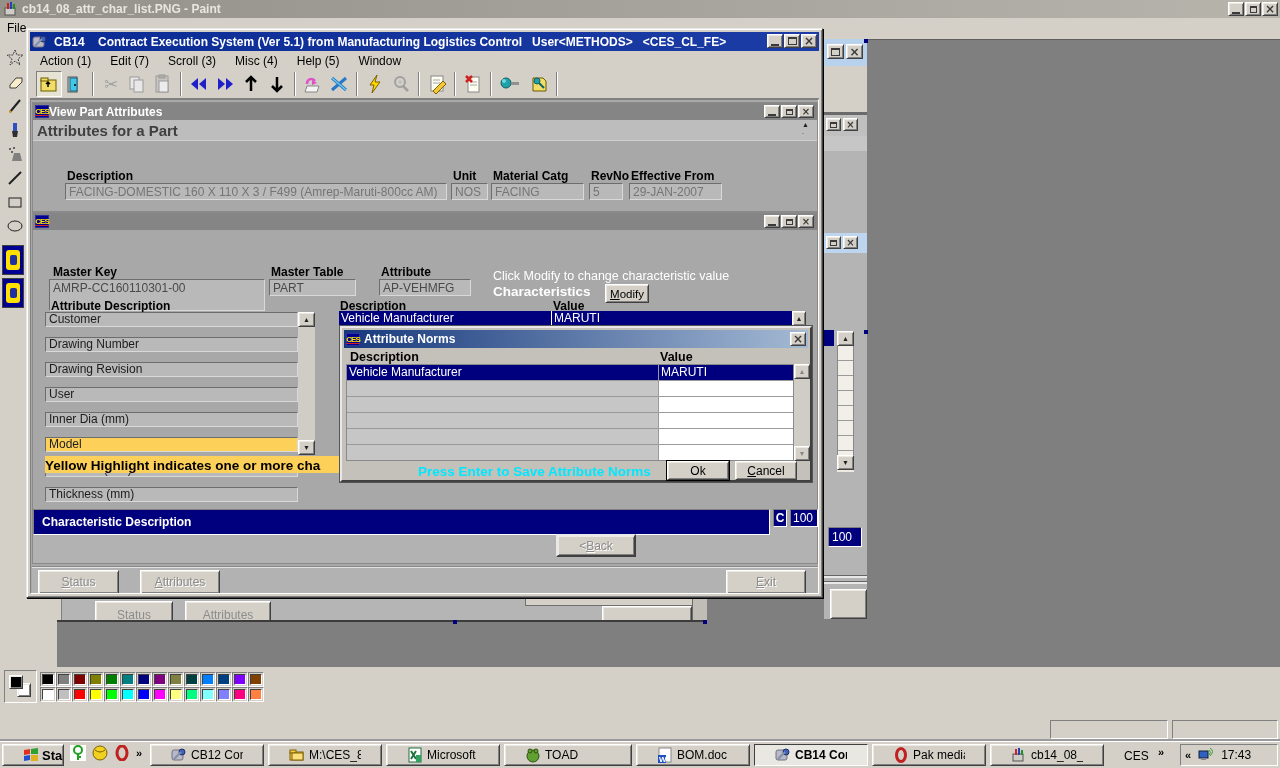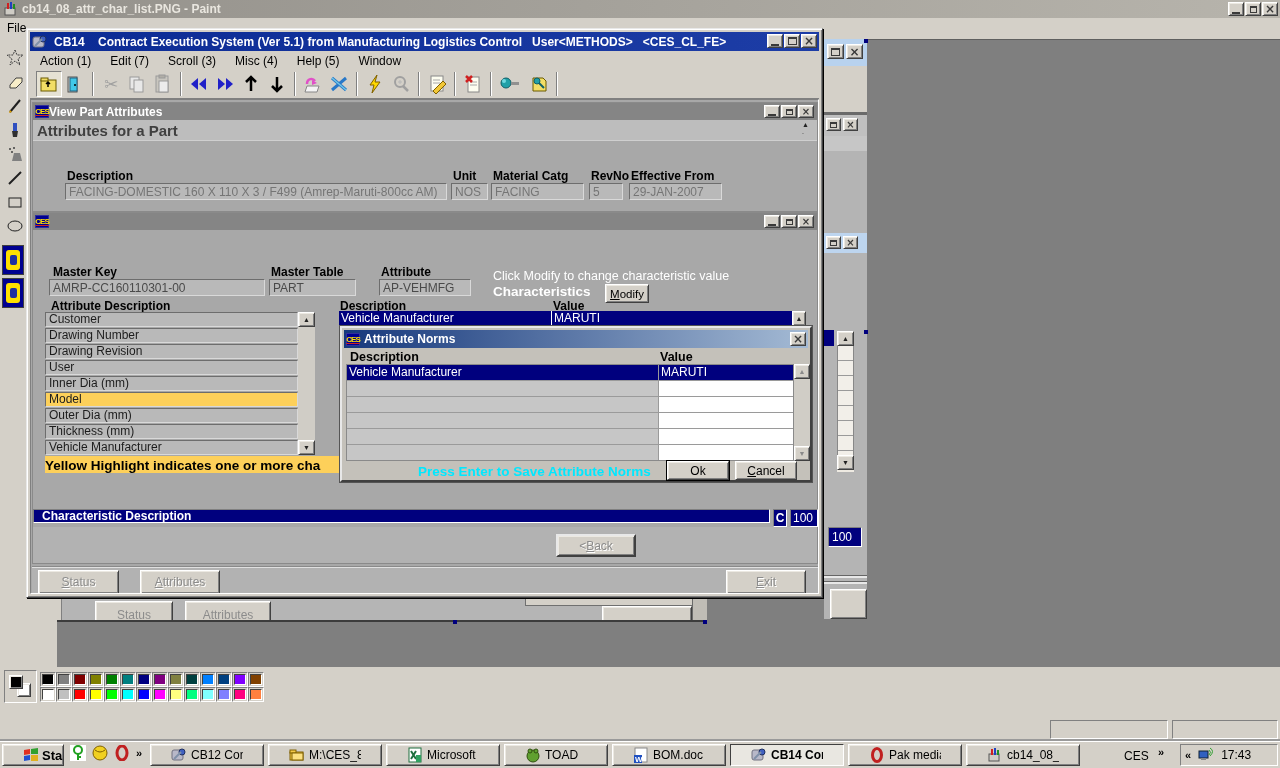--- a/index.html
+++ b/index.html
@@ -13,21 +13,21 @@
   .lbl { font-weight:bold; font-size:12px; color:#000; white-space:nowrap; }
   .cap-btn { width:16px; height:14px; background:#d4d0c8; border:1px solid; border-color:#ffffff #404040 #404040 #ffffff; box-shadow: inset 1px 1px 0 #ece9e2, inset -1px -1px 0 #808080; display:flex; align-items:center; justify-content:center; }
   .glyph-min { width:8px; height:2px; background:#3a3a3a; margin-top:7px; }
   .glyph-max { width:9px; height:8px; border:1px solid #3a3a3a; border-top:2px solid #3a3a3a; }
   .glyph-x { color:#3a3a3a; font-weight:bold; font-size:12px; line-height:10px; font-family:"DejaVu Sans",sans-serif; }
   .tbar-sep { width:2px; height:24px; border-left:1px solid #808080; border-right:1px solid #ffffff; margin:0 4px; }
   .tool { width:26px; height:26px; display:flex; align-items:center; justify-content:center; }
   .ptool { width:25px; height:24px; display:flex; align-items:center; justify-content:center; }
   .navy { background:#00007e; }
   .ces-ico { width:14px; height:13px; background:#000090; color:#ffe000; font-size:8px; font-weight:bold; display:flex; align-items:center; justify-content:center; letter-spacing:-1px; border:1px solid #30309a; text-decoration:underline; text-decoration-color:#d02020; }
-  .listrow { height:15px; background:#b9b9b9; border:1px solid; border-color:#6d6d6d #d9d9d9 #d9d9d9 #6d6d6d; color:#1c1c1c; font-size:12px; padding:0 3px; margin-bottom:1px; overflow:hidden; white-space:nowrap; line-height:13px; }
+  .listrow { height:15px; background:#b9b9b9; border:1px solid; border-color:#6d6d6d #d9d9d9 #d9d9d9 #6d6d6d; color:#1c1c1c; font-size:12px; padding:0 3px; margin-bottom:10px; overflow:hidden; white-space:nowrap; line-height:13px; }
   .sb-btn { width:15px; height:15px; background:#d4d0c8; border:1px solid; border-color:#ffffff #404040 #404040 #ffffff; box-shadow: inset 1px 1px 0 #ece9e2, inset -1px -1px 0 #808080; display:flex; align-items:center; justify-content:center; font-size:7px; color:#222; }
   .sb-btn.dis { color:#8a8a8a; }
   .btn { background:#d4d0c8; border:1px solid; border-color:#ffffff #404040 #404040 #ffffff; box-shadow: inset 1px 1px 0 #ece9e2, inset -1px -1px 0 #808080; font-size:12px; color:#000; display:flex; align-items:center; justify-content:center; }
   .btn.dis { color:#8c8c8c; text-shadow:1px 1px 0 #ffffff; }
   u { text-decoration:underline; }
   .tb-btn { height:22px; background:#d4d0c8; border:1px solid; border-color:#ffffff #404040 #404040 #ffffff; box-shadow: inset 1px 1px 0 #ece9e2, inset -1px -1px 0 #808080; display:flex; align-items:center; font-size:12px; padding:0 20px; gap:4px; overflow:hidden; white-space:nowrap; }
   .tb-btn.active { background:#e9e7e1; border-color:#404040 #ffffff #ffffff #404040; box-shadow:none; font-weight:bold; }
   .icon16 { width:16px; height:16px; flex:0 0 16px; }
   .swatch { width:16px; height:15px; background:#d4d0c8; border:1px solid; border-color:#808080 #ffffff #ffffff #808080; padding:1px; }
   .swatch > div { width:100%; height:100%; border:1px solid; border-color:#404040 #ffffff #ffffff #404040; }
@@ -379,21 +379,21 @@
           <div class="cap-btn" style="height:13px;">
               <div class="glyph-max" style="width:7px;height:6px;"></div>
             </div>
           <div class="cap-btn" style="height:13px;">
               <span class="glyph-x" style="font-size:10px;">×</span>
             </div>
         </div>
       </div>
       <div class="abs" style="left:0;top:314px;width:784px;height:36px;background:#b2b2b2;"></div>
       <span class="lbl abs" style="left:20px;top:52px;">Master Key</span>
-      <div class="fld abs" style="left:16px;top:66px;width:216px;height:17px;color:#4a4a4a;"><span>AMRP-CC160110301-00</span></div>
+      <div class="fld abs" style="left:16px;top:66px;width:216px;height:32px;color:#4a4a4a;"><span>AMRP-CC160110301-00</span></div>
       <span class="lbl abs" style="left:238px;top:52px;">Master Table</span>
       <div class="fld abs" style="left:236px;top:66px;width:87px;height:17px;color:#4a4a4a;"><span>PART</span></div>
       <span class="lbl abs" style="left:348px;top:52px;">Attribute</span>
       <div class="fld abs" style="left:346px;top:66px;width:92px;height:17px;color:#4a4a4a;"><span>AP-VEHMFG</span></div>
       <span class="abs" style="left:460px;top:56px;font-size:12.5px;color:#ffffff;">Click Modify to change characteristic value</span>
       <span class="abs" style="left:460px;top:71px;font-size:13.5px;font-weight:bold;color:#ffffff;">Characteristics</span>
       <button class="btn abs" style="left:572px;top:71px;width:44px;height:19px;font-size:11.5px;"><u>M</u>odify</button>
       <span class="lbl abs" style="left:18px;top:86px;">Attribute Description</span>
       <div class="abs" id="attr-list" style="left:12px;top:99px;width:253px;">
           <div class="listrow">Customer</div>
@@ -413,21 +413,21 @@
       <span class="lbl abs" style="left:307px;top:86px;">Description</span>
       <span class="lbl abs" style="left:520px;top:86px;">Value</span>
       <div class="abs navy" style="left:306px;top:98px;width:453px;height:15px;color:#fff;font-size:12px;display:flex;">
         <span style="width:213px;border-right:1px solid #fff;padding-left:2px;overflow:hidden;">Vehicle Manufacturer</span>
         <span style="padding-left:2px;">MARUTI</span>
       </div>
       <div class="sb-btn abs" style="left:759px;top:98px;width:14px;height:15px;">▲</div>
       <div class="abs" style="left:12px;top:243px;width:294px;height:17px;background:#fdd05a;overflow:hidden;white-space:nowrap;">
         <span style="font-weight:bold;font-size:13.5px;color:#000;">Yellow Highlight indicates one or more cha</span>
       </div>
-      <div class="abs navy sunk" style="left:0px;top:296px;width:737px;height:14px;display:flex;align-items:center;">
+      <div class="abs navy sunk" style="left:0px;top:296px;width:737px;height:26px;display:flex;align-items:center;">
         <span style="margin-left:8px;font-weight:bold;font-size:12px;color:#fff;">Characteristic Description</span>
       </div>
       <div class="abs navy sunk" style="left:740px;top:296px;width:14px;height:18px;color:#fff;font-weight:bold;font-size:12px;display:flex;align-items:center;justify-content:center;">
         <span>C</span>
       </div>
       <div class="abs navy sunk" style="left:757px;top:296px;width:28px;height:18px;color:#fff;font-size:12px;display:flex;align-items:center;padding-left:2px;">
         <span>100</span>
       </div>
       <button class="btn raised2 dis abs" style="left:523px;top:321px;width:80px;height:23px;border:2px solid;border-color:#e8e8e8 #404040 #404040 #e8e8e8;">&lt;<u>B</u>ack</button>
     </div>
@@ -623,21 +623,21 @@
         <span style="overflow: hidden; white-space: nowrap;">M:\CES_8_Docu...</span>
       </button>
       <button class="tb-btn" style="width: 114px;">
         <svg viewBox="0 0 16 16" class="icon16">
           <rect x="2" y="1" width="12" height="14" fill="#fff" stroke="#207040"></rect>
           <path d="M4,4 L9,12 M9,4 L4,12" stroke="#207040" stroke-width="2"></path>
           <rect x="9" y="8" width="5" height="7" fill="#30a060"></rect>
         </svg>
         <span style="overflow: hidden; white-space: nowrap;">Microsoft Excel - ...</span>
       </button>
-      <button class="tb-btn" style="width: 104px;">
+      <button class="tb-btn" style="width: 128px;">
         <svg viewBox="0 0 16 16" class="icon16">
           <circle cx="8" cy="9" r="6" fill="#60a030" stroke="#305010"></circle>
           <circle cx="5" cy="4" r="2" fill="#60a030" stroke="#305010"></circle>
           <circle cx="11" cy="4" r="2" fill="#60a030" stroke="#305010"></circle>
         </svg>
         <span style="overflow: hidden; white-space: nowrap;">TOAD</span>
       </button>
       <button class="tb-btn" style="width: 114px;">
         <svg viewBox="0 0 16 16" class="icon16">
           <rect x="2" y="1" width="12" height="14" fill="#fff" stroke="#888"></rect>

